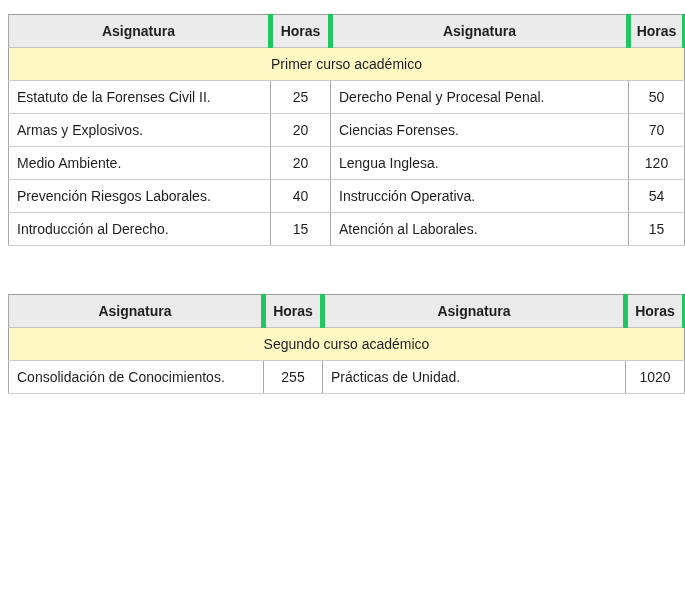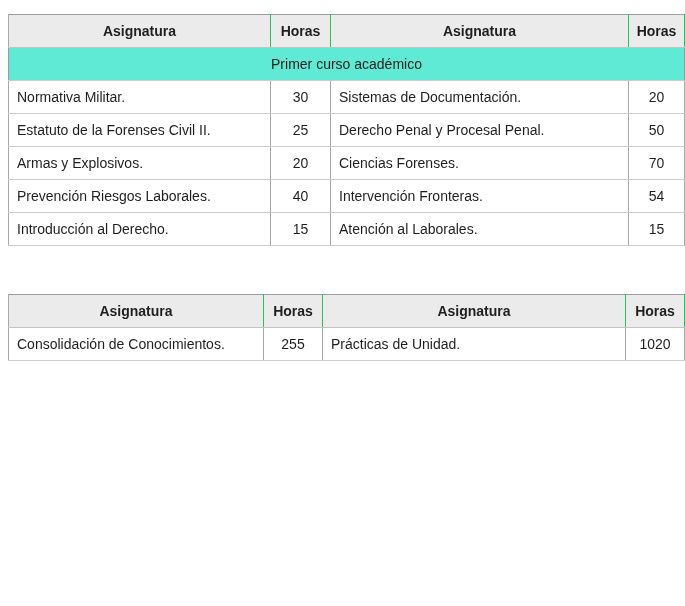--- a/index.html
+++ b/index.html
@@ -25,39 +25,39 @@
   #table-primer  { margin-top: 14px; }
   #table-segundo { margin-top: 48px; }
 
   table.curso th {
     background: #ebebeb;
     font-weight: bold;
     text-align: center;
     height: 32px;
     padding: 0 4px;
     border-left: 1px solid #a8a8a8;
-    border-right: 1px solid #22c55e;
+    border-right: 5px solid #22c55e;
     border-bottom: 1px solid #c4c4c4;
     overflow: hidden;
     white-space: nowrap;
   }
   table.curso td {
     height: 32px;
     padding: 0 6px 0 8px;
     border-left: 1px solid #a8a8a8;
     border-right: 1px solid #a8a8a8;
     border-top: 1px solid #cccccc;
     border-bottom: 1px solid #cccccc;
     overflow: hidden;
     white-space: nowrap;
     vertical-align: middle;
   }
   table.curso td.section-cell {
     text-align: center;
-    background: #5eead4;
+    background: #fef9c3;
     border-left: none;
     border-right: none;
     padding: 0;
   }
   table.curso td.asig  { text-align: left; }
   table.curso td.horas { text-align: center; padding: 0 2px; }
 </style>
 </head>
 <body>
 
@@ -74,41 +74,41 @@
       <th>Horas</th>
       <th>Asignatura</th>
       <th>Horas</th>
     </tr>
     <tr>
       <td class="section-cell" colspan="4">Primer curso académico</td>
     </tr>
   </thead>
   <tbody>
       <tr>
-        <td class="asig">Normativa Militar.</td>
-        <td class="horas">30</td>
-        <td class="asig">Sistemas de Documentación.</td>
-        <td class="horas">20</td>
-      </tr>
-      <tr>
         <td class="asig">Estatuto de la Forenses Civil II.</td>
         <td class="horas">25</td>
         <td class="asig">Derecho Penal y Procesal Penal.</td>
         <td class="horas">50</td>
       </tr>
       <tr>
         <td class="asig">Armas y Explosivos.</td>
         <td class="horas">20</td>
         <td class="asig">Ciencias Forenses.</td>
         <td class="horas">70</td>
       </tr>
       <tr>
+        <td class="asig">Medio Ambiente.</td>
+        <td class="horas">20</td>
+        <td class="asig">Lengua Inglesa.</td>
+        <td class="horas">120</td>
+      </tr>
+      <tr>
         <td class="asig">Prevención Riesgos Laborales.</td>
         <td class="horas">40</td>
-        <td class="asig">Intervención Fronteras.</td>
+        <td class="asig">Instrucción Operativa.</td>
         <td class="horas">54</td>
       </tr>
       <tr>
         <td class="asig">Introducción al Derecho.</td>
         <td class="horas">15</td>
         <td class="asig">Atención al Laborales.</td>
         <td class="horas">15</td>
       </tr>
     </tbody>
 </table>
@@ -120,20 +120,23 @@
     <col style="width:303px">
     <col style="width:59px">
   </colgroup>
   <thead>
     <tr>
       <th>Asignatura</th>
       <th>Horas</th>
       <th>Asignatura</th>
       <th>Horas</th>
     </tr>
+    <tr>
+      <td class="section-cell" colspan="4">Segundo curso académico</td>
+    </tr>
   </thead>
   <tbody>
       <tr>
         <td class="asig">Consolidación de Conocimientos.</td>
         <td class="horas">255</td>
         <td class="asig">Prácticas de Unidad.</td>
         <td class="horas">1020</td>
       </tr>
     </tbody>
 </table>

